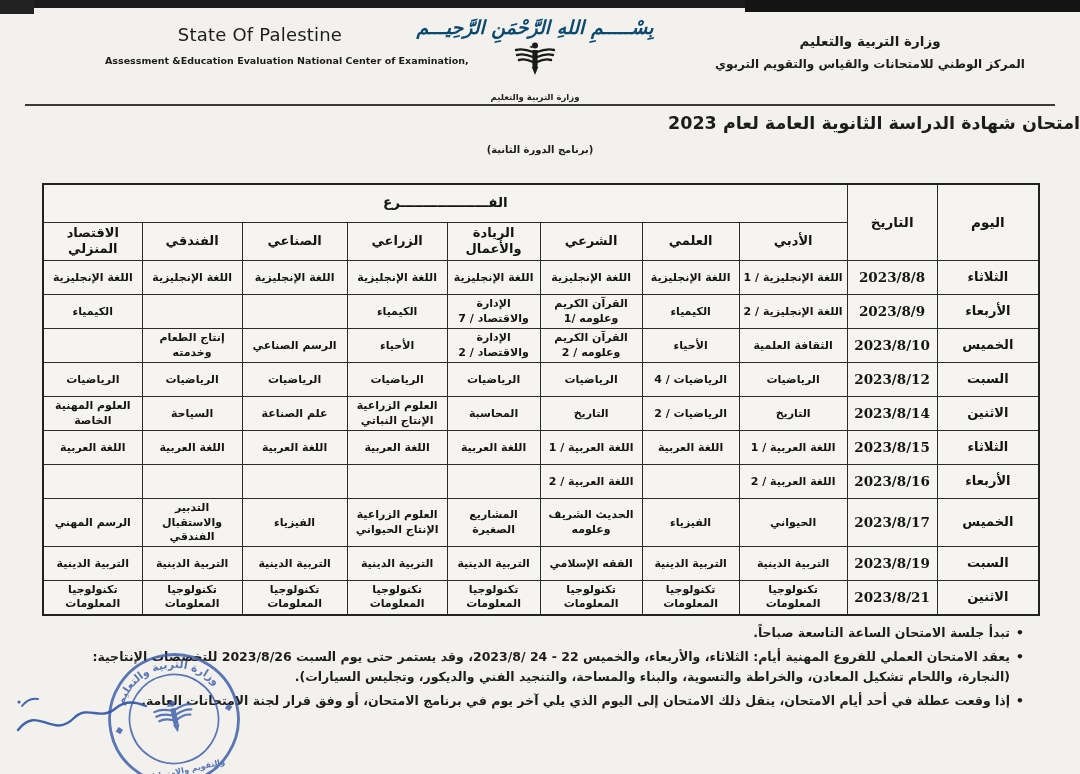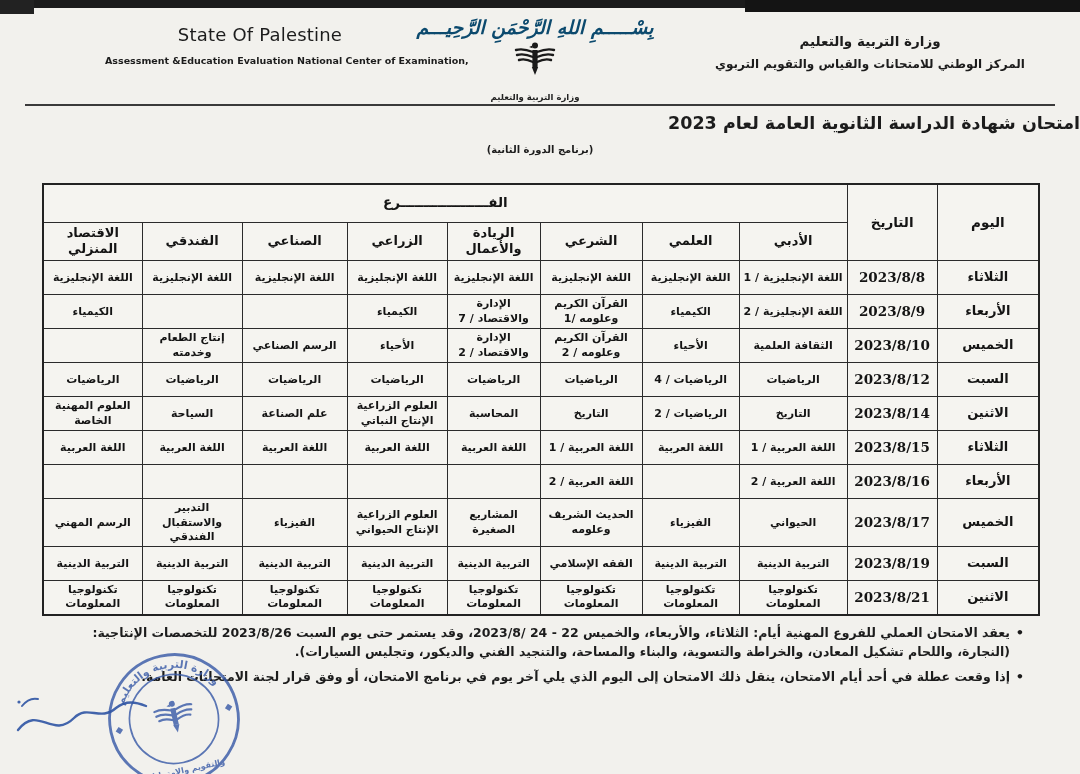--- a/index.html
+++ b/index.html
@@ -259,20 +259,21 @@
             <td class="subject-cell">تكنولوجيا المعلومات</td>
             <td class="subject-cell">تكنولوجيا المعلومات</td>
             <td class="subject-cell">تكنولوجيا المعلومات</td>
             <td class="subject-cell">تكنولوجيا المعلومات</td>
             <td class="subject-cell">تكنولوجيا المعلومات</td>
           </tr>
         </tbody>
     </table>
 
     <ul class="notes">
+      <li>تبدأ جلسة الامتحان الساعة التاسعة صباحاً.</li>
       <li>يعقد الامتحان العملي للفروع المهنية أيام: الثلاثاء، والأربعاء، والخميس 22 - 24 /2023/8، وقد يستمر حتى يوم السبت 2023/8/26 للتخصصات الإنتاجية: (النجارة، واللحام تشكيل المعادن، والخراطة والتسوية، والبناء والمساحة، والتنجيد الفني والديكور، وتجليس السيارات).</li>
       <li>إذا وقعت عطلة في أحد أيام الامتحان، ينقل ذلك الامتحان إلى اليوم الذي يلي آخر يوم في برنامج الامتحان، أو وفق قرار لجنة الامتحانات العامة.</li>
     </ul>
   </div>
 
   <div class="stamp">
     <svg width="142" height="142" viewBox="0 0 150 150" aria-hidden="true">
       <g fill="none" stroke="#3b5ca8">
         <circle cx="75" cy="75" r="68" stroke-width="3"></circle>
         <circle cx="75" cy="75" r="47" stroke-width="1.8"></circle>

